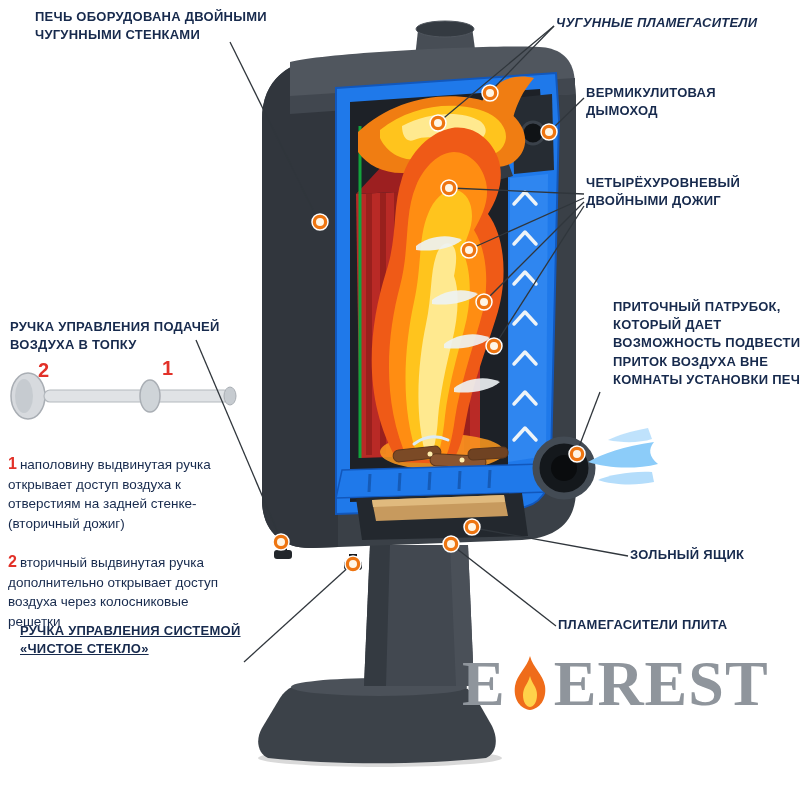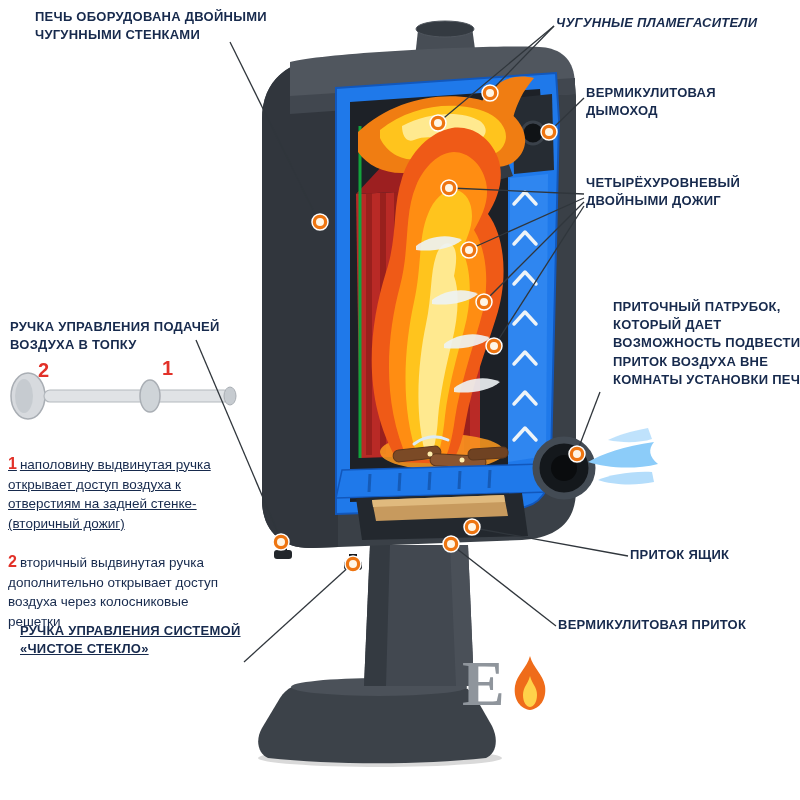--- a/index.html
+++ b/index.html
@@ -233,33 +233,34 @@
       </g>
   </g>
 </svg>
 
 <div class="callout" style="left:35px;top:8px;width:275px;">ПЕЧЬ ОБОРУДОВАНА ДВОЙНЫМИ ЧУГУННЫМИ СТЕНКАМИ</div>
 <div class="callout" style="left:556px;top:14px;width:235px;font-style:italic;">ЧУГУННЫЕ ПЛАМЕГАСИТЕЛИ</div>
 <div class="callout" style="left:586px;top:84px;width:175px;">ВЕРМИКУЛИТОВАЯ ДЫМОХОД</div>
 <div class="callout" style="left:586px;top:174px;width:190px;">ЧЕТЫРЁХУРОВНЕВЫЙ ДВОЙНЫМИ ДОЖИГ</div>
 <div class="callout" style="left:613px;top:298px;width:205px;">ПРИТОЧНЫЙ ПАТРУБОК, КОТОРЫЙ ДАЕТ ВОЗМОЖНОСТЬ ПОДВЕСТИ ПРИТОК ВОЗДУХА ВНЕ КОМНАТЫ УСТАНОВКИ ПЕЧИ</div>
 <div class="callout" style="left:10px;top:286px;width:250px;margin-top:32px;">РУЧКА УПРАВЛЕНИЯ ПОДАЧЕЙ ВОЗДУХА В ТОПКУ</div>
-<div class="callout" style="left:630px;top:546px;width:160px;">ПРИТОК ЯЩИК</div>
-<div class="callout" style="left:558px;top:616px;width:235px;">ВЕРМИКУЛИТОВАЯ ПРИТОК</div>
+<div class="callout" style="left:630px;top:546px;width:160px;">ЗОЛЬНЫЙ ЯЩИК</div>
+<div class="callout" style="left:558px;top:616px;width:235px;">ПЛАМЕГАСИТЕЛИ ПЛИТА</div>
 <div class="callout" style="left:20px;top:622px;width:280px;text-decoration:underline;">РУЧКА УПРАВЛЕНИЯ СИСТЕМОЙ «ЧИСТОЕ СТЕКЛО»</div>
 
 <span class="handle-num" style="left:38px;top:360px;">2</span>
 <span class="handle-num" style="left:162px;top:358px;">1</span>
 
-<p class="note" style="top:438px;text-decoration:underline;">
+<p class="note" style="top:438px;">
   <span class="num">1</span><span>наполовину выдвинутая ручка открывает доступ воздуха к отверстиям на задней стенке- (вторичный дожиг)</span>
 </p>
 <p class="note" style="top:536px;">
   <span class="num">2</span><span>вторичный выдвинутая ручка дополнительно открывает доступ воздуха через колосниковые решетки</span>
 </p>
 
 <div class="logo">
   <span>E</span>
   <svg class="flame-v" viewBox="0 0 42 58">
     <path d="M21,2 C24,14 34,20 36,32 C38,46 30,55 21,56 C12,55 4,46 6,32 C8,20 18,14 21,2 Z" fill="#ef6c1a"></path>
     <path d="M21,22 C23,30 28,33 28,41 C28,49 24,53 21,53 C18,53 14,49 14,41 C14,33 19,30 21,22 Z" fill="#ffd24a"></path>
   </svg>
+  <span>EREST</span>
 </div>
 
 </body></html>

